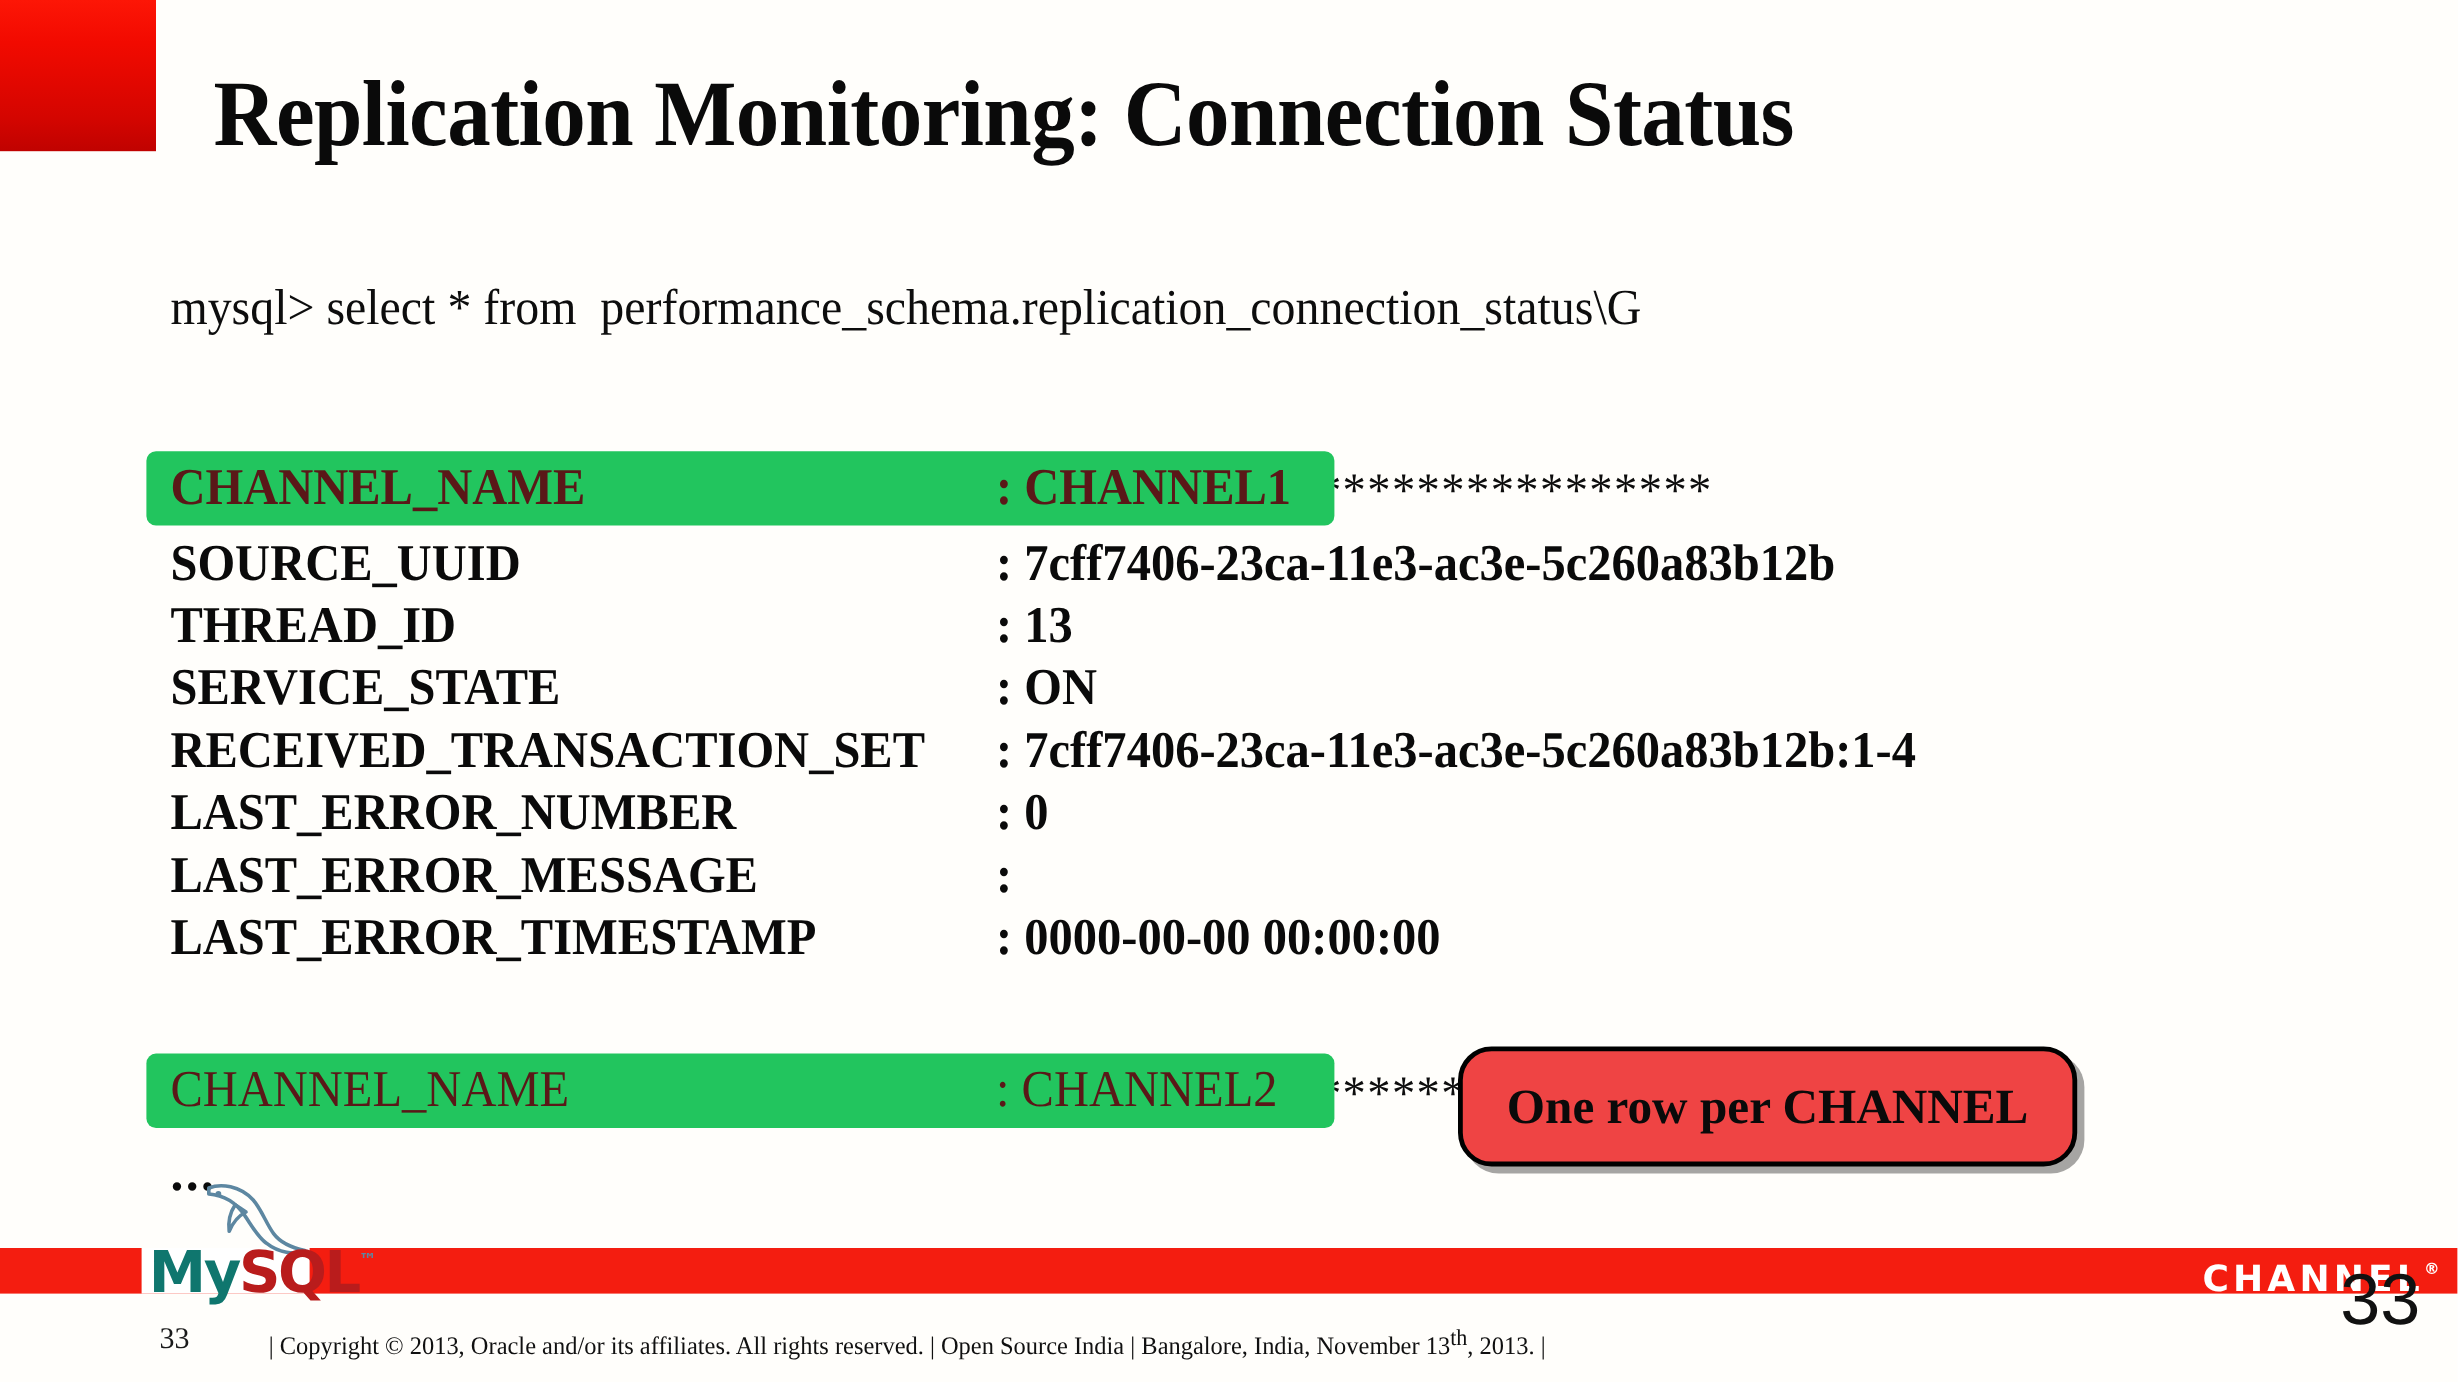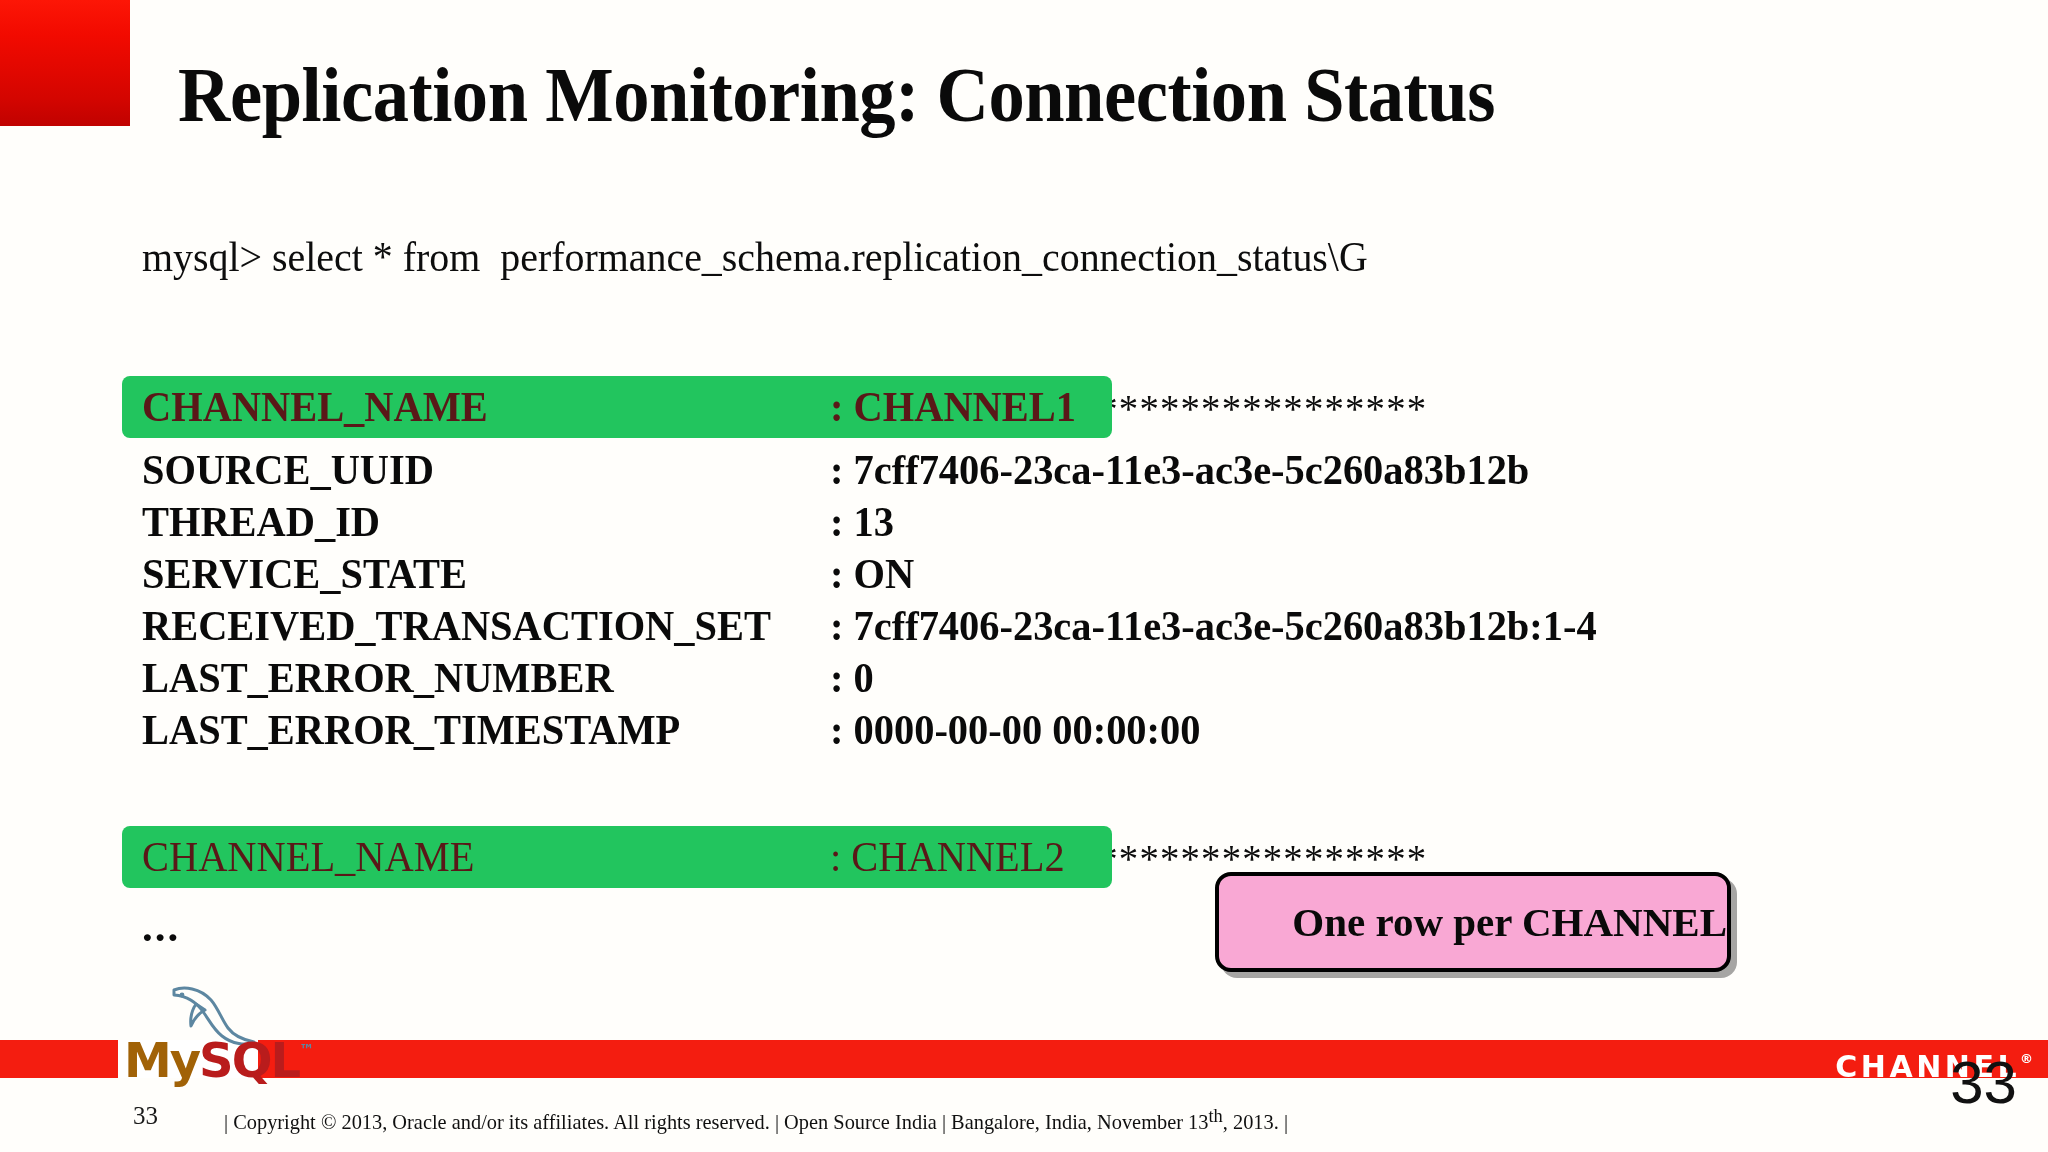--- a/index.html
+++ b/index.html
@@ -135,27 +135,27 @@
     letter-spacing: 2px;
   }
 
   
   .callout {
     position: absolute;
     left: 1215px;
     top: 872px;
     width: 508px;
     height: 92px;
-    background: #f9a8d4;
+    background: #ef4444;
     border: 4px solid #000000;
-    border-radius: 16px;
+    border-radius: 28px;
     box-shadow: 6px 6px 0 rgba(0,0,0,0.35);
     display: flex;
     align-items: center;
-    justify-content: flex-end;
+    justify-content: center;
   }
   .callout-text {
     font-size: 41px;
     font-weight: bold;
     color: #0a0a0a;
     white-space: nowrap;
   }
 
   
   .footer-bar {
@@ -184,21 +184,21 @@
   .mysql-word {
     position: absolute;
     left: 6px;
     top: 38px;
     font-family: "DejaVu Sans", "Liberation Sans", sans-serif;
     font-size: 48px;
     font-weight: bold;
     letter-spacing: -2px;
     line-height: 52px;
   }
-  .mysql-word .my  { color: #a16207; }
+  .mysql-word .my  { color: #0f766e; }
   .mysql-word .sql { color: #b91c1c; }
   .mysql-word .tm  {
     color: #5d87a1;
     font-size: 15px;
     vertical-align: 22px;
   }
   .dolphin { position: absolute; left: 48px; top: 0px; }
 
   .oracle-logo {
     position: absolute;
@@ -281,20 +281,24 @@
       <span class="k">SERVICE_STATE</span>
       <span class="v"><span>:</span> <span>ON</span></span>
     </div>
     <div class="field-row">
       <span class="k">RECEIVED_TRANSACTION_SET</span>
       <span class="v"><span>:</span> <span>7cff7406-23ca-11e3-ac3e-5c260a83b12b:1-4</span></span>
     </div>
     <div class="field-row">
       <span class="k">LAST_ERROR_NUMBER</span>
       <span class="v"><span>:</span> <span>0</span></span>
+    </div>
+    <div class="field-row">
+      <span class="k">LAST_ERROR_MESSAGE</span>
+      <span class="v"><span>:</span> <span></span></span>
     </div>
     <div class="field-row">
       <span class="k">LAST_ERROR_TIMESTAMP</span>
       <span class="v"><span>:</span> <span>0000-00-00 00:00:00</span></span>
     </div>
 
     <div style="height:4px"></div>
 
     <div class="sep-line">
       <span class="stars">***************************</span><span class="rowno">2. row</span><span class="stars">***************************</span>

